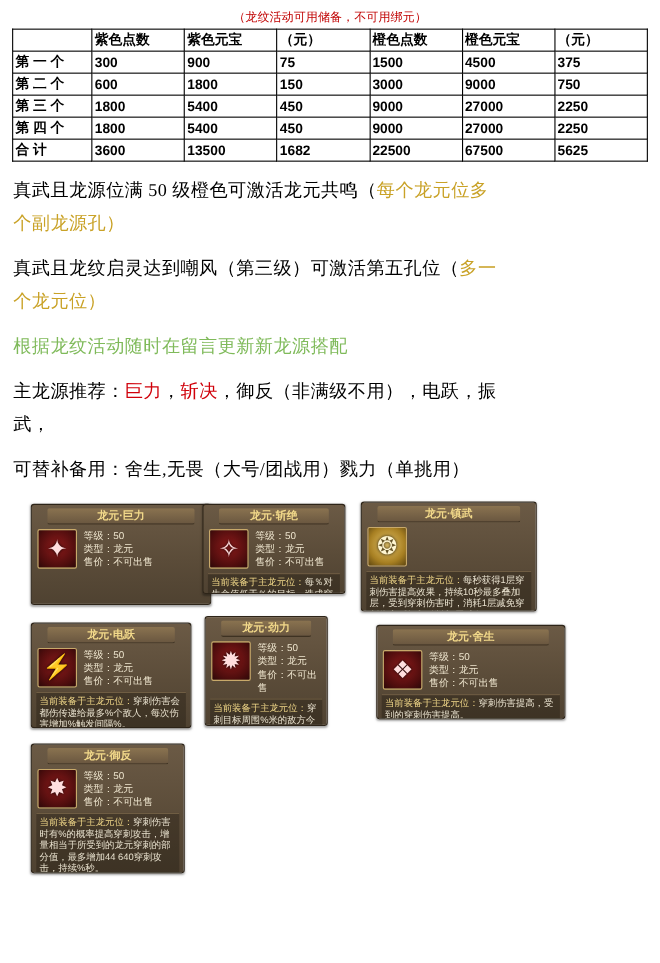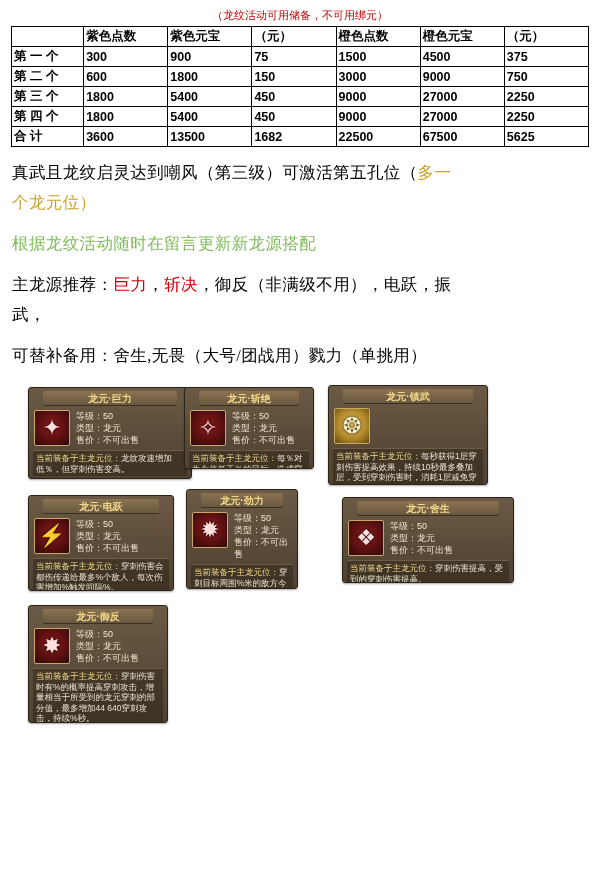--- a/index.html
+++ b/index.html
@@ -175,20 +175,24 @@
         <td>3600</td>
         <td>13500</td>
         <td>1682</td>
         <td>22500</td>
         <td>67500</td>
         <td>5625</td>
       </tr>
     </tbody>
   </table>
 
+  <div class="para">
+    <span>真武且龙源位满 50 级橙色可激活龙元共鸣（</span><span class="gold">每个龙元位多</span><br>
+    <span class="gold">个副龙源孔</span><span class="gold">）</span>
+  </div>
 
   <div class="para">
     <span>真武且龙纹启灵达到嘲风（第三级）可激活第五孔位（</span><span class="gold">多一</span><br>
     <span class="gold">个龙元位</span><span class="gold">）</span>
   </div>
 
   <div class="para green">根据龙纹活动随时在留言更新新龙源搭配</div>
 
   <div class="para">
     <span>主龙源推荐：</span><span class="red">巨力</span><span>，</span><span class="red">斩决</span><span>，御反（非满级不用），电跃，振</span><br>
@@ -204,23 +208,20 @@
       <div class="card-body">
         <div class="icon-box">
             <div class="glyph">✦</div>
           </div>
         <div class="stats">
           <div>等级：50</div>
           <div>类型：龙元</div>
           <div>售价：不可出售</div>
         </div>
       </div>
-      <div class="card-desc">
-        <span class="hl">当前装备于主龙元位：</span><span class="wh">龙纹攻速增加低％，但穿刺伤害变高。</span>
-      </div>
     </div>
 
     <div class="card" id="card-zhanjue">
       <div class="card-title">龙元·斩绝</div>
       <div class="card-body">
         <div class="icon-box">
             <div class="glyph">✧</div>
           </div>
         <div class="stats">
           <div>等级：50</div>

